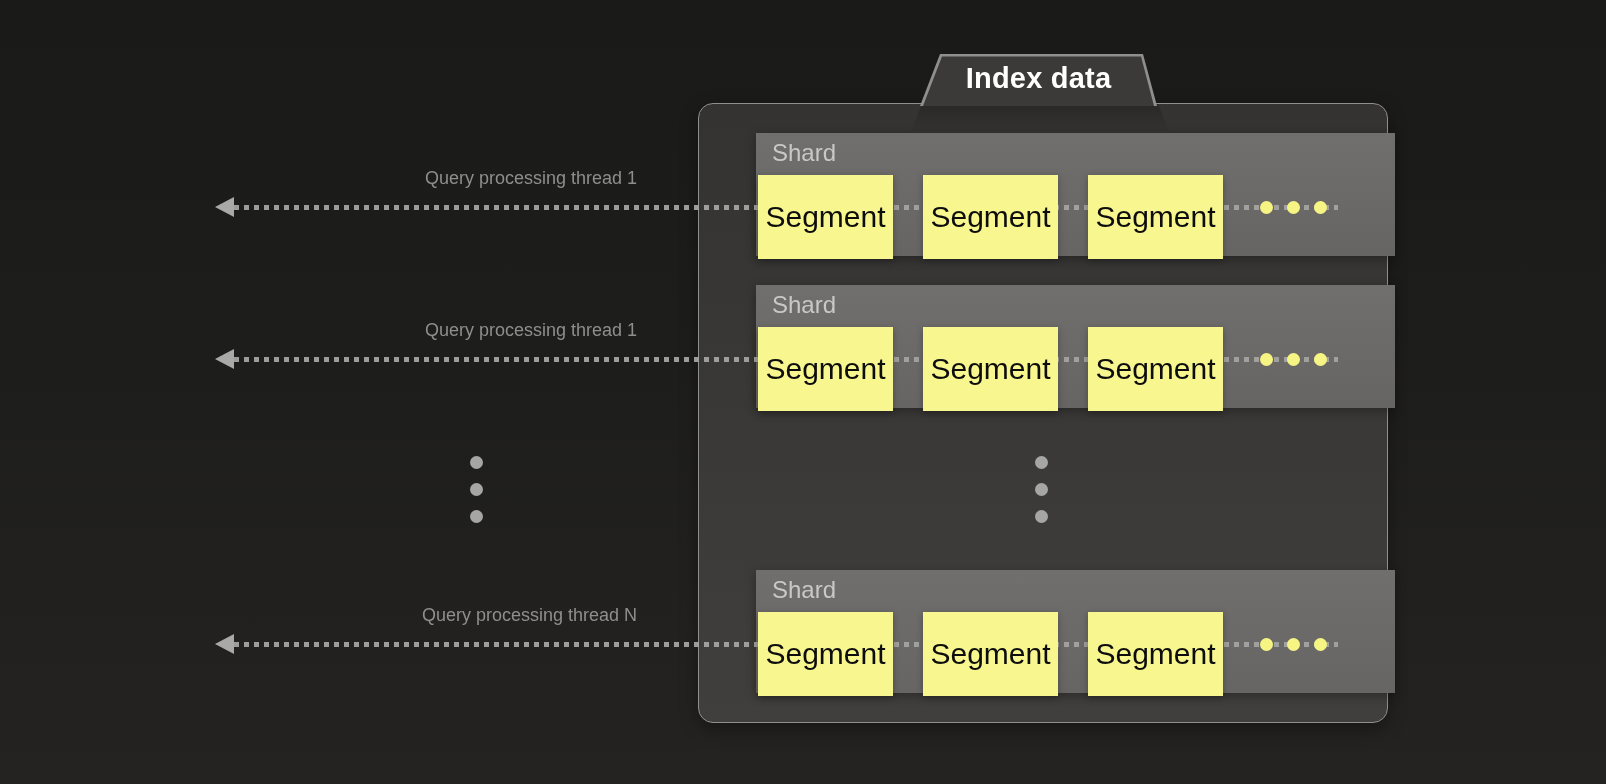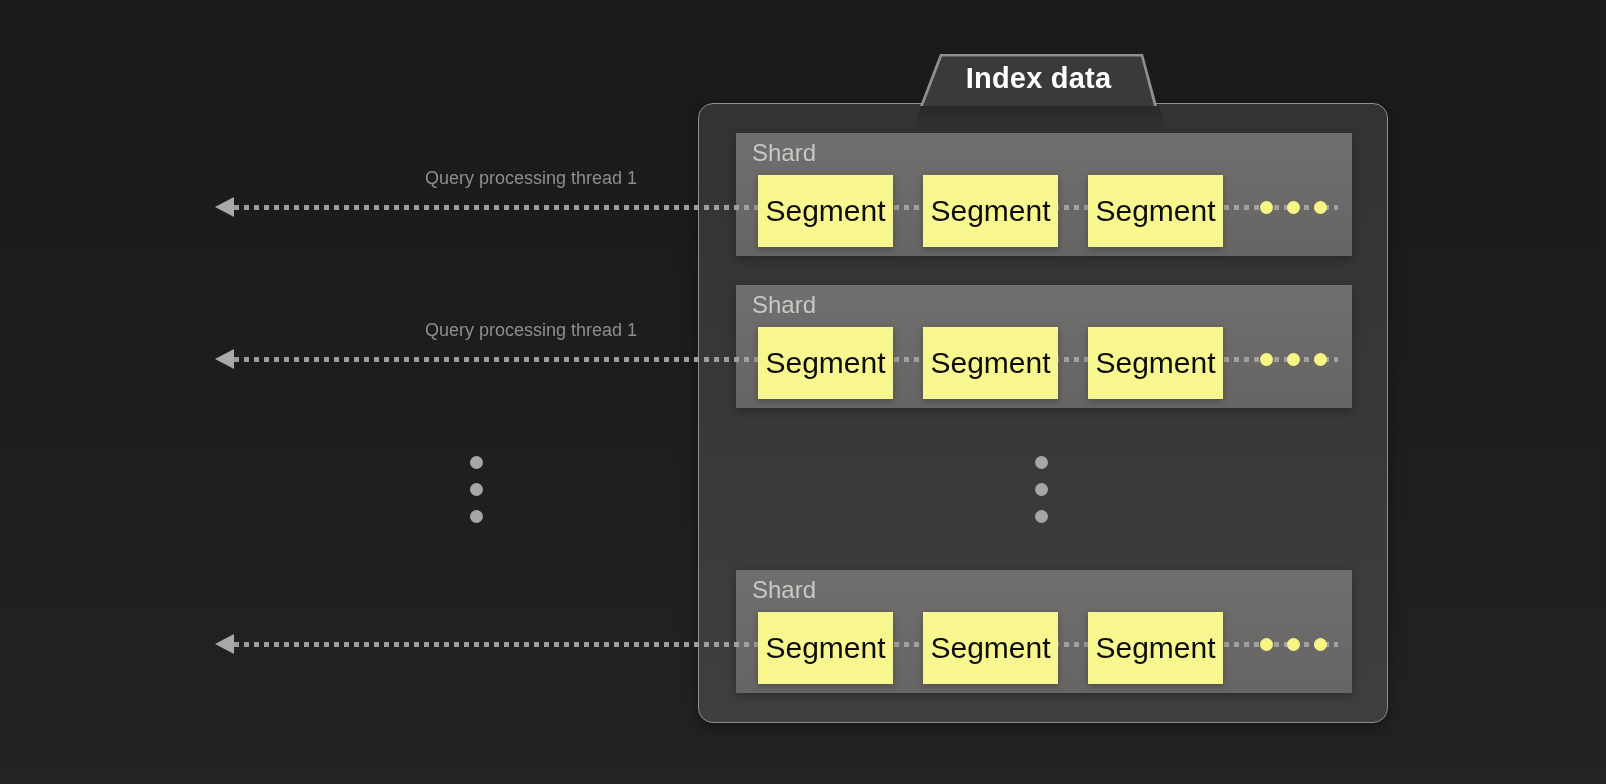--- a/index.html
+++ b/index.html
@@ -56,23 +56,24 @@
     display:flex;align-items:center;justify-content:center;
   }
   .index-tab-inner span{
     color:var(--title);font-size:29px;font-weight:bold;letter-spacing:0.2px;
     padding-bottom:4px;
   }
 
   
   .row{position:absolute;left:0;right:0;top:var(--top);height:123px;}
   .shard{
-    position:absolute;left:736px;top:0;width:616px;height:123px;
+    position:absolute;left:756px;top:0;width:616px;height:123px;
     background:linear-gradient(180deg,var(--shard-fill-top),var(--shard-fill-bottom));
     box-shadow:0 3px 10px rgba(0,0,0,0.3);
+    padding-left:23px;
   }
   .shard-label{
     position:absolute;left:16px;top:6px;
     color:var(--shard-label);font-size:24px;
   }
   .dotline{
     position:absolute;left:234px;top:71.5px;width:1104px;height:5px;
     background:repeating-linear-gradient(90deg,var(--dot-line) 0 5px,transparent 5px 10px);
     opacity:0.95;
   }
@@ -81,21 +82,21 @@
     border-top:10px solid transparent;
     border-bottom:10px solid transparent;
     border-right:19px solid #a9a9a7;
   }
   .thread-label{
     position:absolute;left:200px;top:28px;width:437px;height:34px;
     text-align:right;line-height:34px;
     color:var(--thread-label);font-size:18px;
   }
   .segment{
-    position:absolute;top:42px;width:135px;height:72px;
+    position:absolute;top:42px;width:135px;height:84px;
     background:var(--segment-fill);
     color:var(--segment-text);font-size:30px;
     display:flex;align-items:center;justify-content:center;
     box-shadow:0 2px 7px rgba(0,0,0,0.28);
   }
   .seg1{left:758px;} .seg2{left:923px;} .seg3{left:1088px;}
   .ydot{
     position:absolute;top:67.5px;width:13px;height:13px;border-radius:50%;
     background:var(--yellow-dot);
   }
@@ -158,20 +159,21 @@
     <i></i>
     <i></i>
   </div>
   <div class="vdots mid">
     <i></i>
     <i></i>
     <i></i>
   </div>
 
   <div class="row" style="--top:570px">
+    <div class="thread-label">Query processing thread N</div>
     <div class="shard">
       <span class="shard-label">Shard</span>
     </div>
     <div class="dotline"></div>
     <div class="arrowhead"></div>
     <div class="segment seg1">Segment</div>
     <div class="segment seg2">Segment</div>
     <div class="segment seg3">Segment</div>
     <div class="ydot y1"></div>
     <div class="ydot y2"></div>

